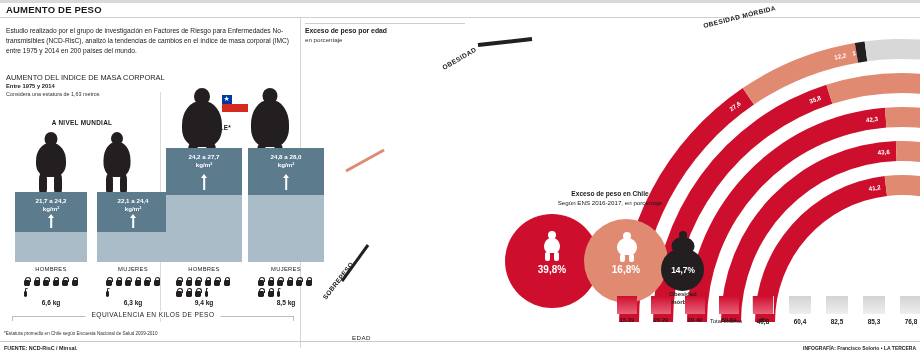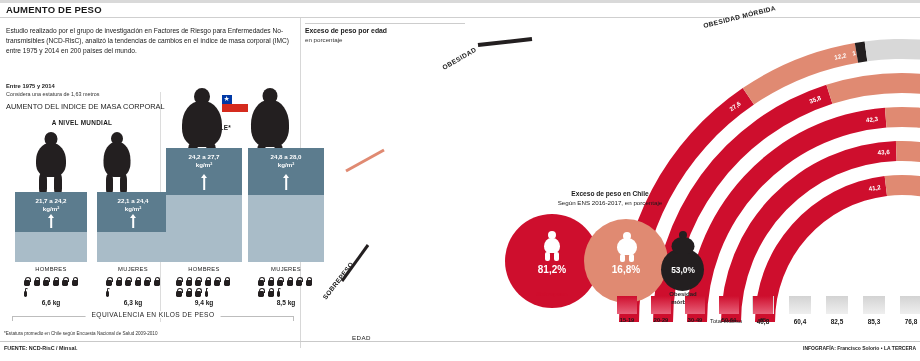--- a/index.html
+++ b/index.html
@@ -11,21 +11,21 @@
   .topbar{position:absolute;left:0;top:0;width:920px;height:3px;background:#d9d9d9;}
   .title{position:absolute;left:6px;top:4px;font-size:9.5px;font-weight:bold;letter-spacing:.2px;}
   .titlerule{position:absolute;left:0;top:17px;width:920px;height:1px;background:#cfcfcf;}
 
   .intro{position:absolute;left:6px;top:26px;width:292px;font-size:6.6px;line-height:1.55;color:#1a1a1a;}
 
   .vrule-a{position:absolute;left:300px;top:18px;width:1px;height:330px;background:#d7d7d7;}
   .vrule-b{position:absolute;left:160px;top:92px;width:1px;height:230px;background:#dcdcdc;}
 
   
-  .l-head{position:absolute;left:6px;top:73px;font-size:7.4px;color:#222;margin-top:29px;}
+  .l-head{position:absolute;left:6px;top:73px;font-size:7.4px;color:#222;}
   .l-sub1{position:absolute;left:6px;top:83px;font-size:5.8px;font-weight:bold;color:#222;}
   .l-sub2{position:absolute;left:6px;top:91px;font-size:5.4px;color:#333;}
 
   .grp-title{position:absolute;font-size:6.4px;font-weight:bold;letter-spacing:.3px;text-align:center;}
   .g-mundial{left:22px;top:119px;width:120px;}
   .g-chile{left:196px;top:124px;width:70px;text-align:left;}
 
   .flag{position:absolute;left:222px;top:95px;width:26px;height:17px;background:#d52b1e;}
   .flag:before{content:"";position:absolute;left:0;top:0;width:10px;height:8.5px;background:#0039a6;}
   .flag:after{content:"★";position:absolute;left:1.6px;top:-2.2px;color:#fff;font-size:7px;line-height:11px;}
@@ -433,23 +433,23 @@
     <div class="h" style="top:0;width:8px;height:8px;"></div>
     <div class="b" style="top:6px;width:20px;height:17px;"></div>
     <div class="l1" style="left:8px;top:22px;width:5px;height:8px;"></div>
     <div class="l2" style="left:17px;top:22px;width:5px;height:8px;"></div>
   </div>
   <div class="picto dark" style="left:668px;top:231px;width:30px;height:26px;">
     <div class="h" style="top:0;width:8px;height:8px;"></div>
     <div class="b" style="top:6px;width:23px;height:17px;"></div>
   </div>
 
-  <div class="cval" style="left:509px;top:264px;width:86px;">81,2%</div>
+  <div class="cval" style="left:509px;top:264px;width:86px;">39,8%</div>
   <div class="cval" style="left:587px;top:264px;width:78px;">16,8%</div>
-  <div class="cval small" style="left:659px;top:265px;width:48px;">53,0%</div>
+  <div class="cval small" style="left:659px;top:265px;width:48px;">14,7%</div>
 
   <div class="clab" style="left:509px;top:291px;width:86px;">Sobrepeso</div>
   <div class="clab o" style="left:587px;top:291px;width:78px;">Obeso</div>
   <div class="clab m" style="left:657px;top:291px;width:52px;">Obesidad</div>
   <div class="clab m" style="left:657px;top:299px;width:52px;">mórbida</div>
 
   <div class="note">*Estatura promedio en Chile según Encuesta Nacional de Salud 2009-2010</div>
   <div class="footrule"></div>
   <div class="source">FUENTE: NCD-RisC / Minsal.</div>
   <div class="credit">INFOGRAFÍA: Francisco Solorio • LA TERCERA</div>

